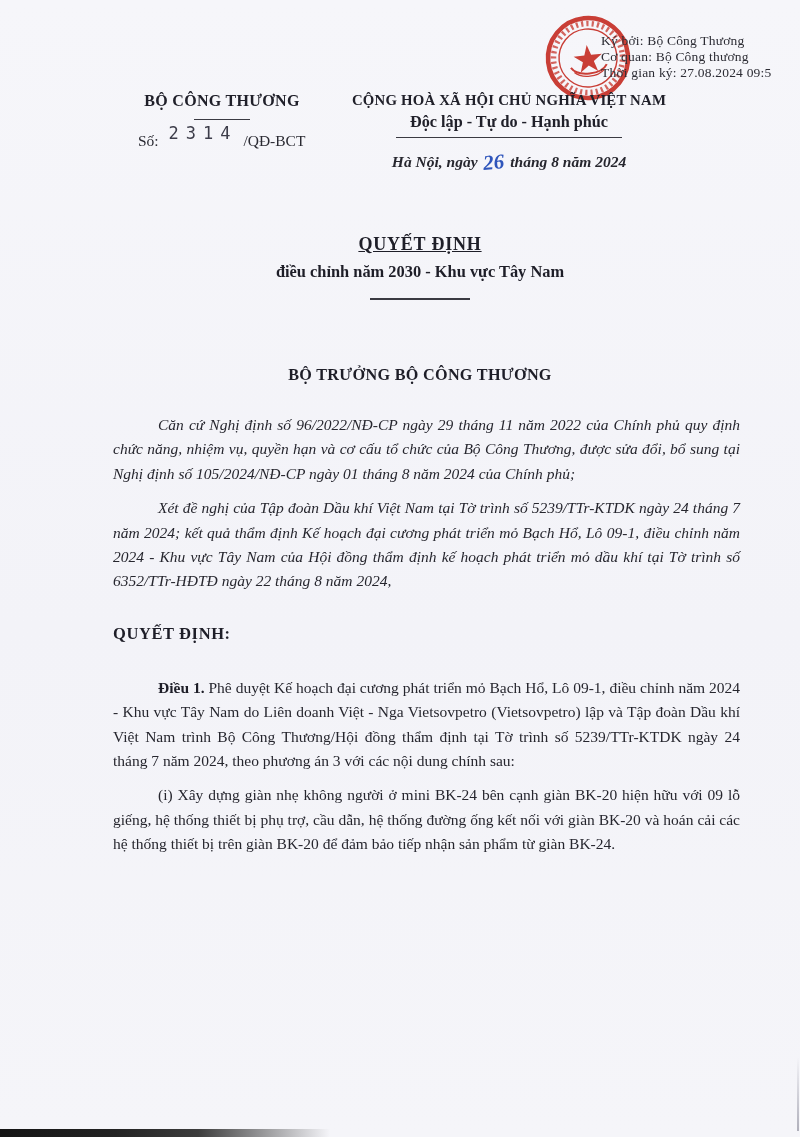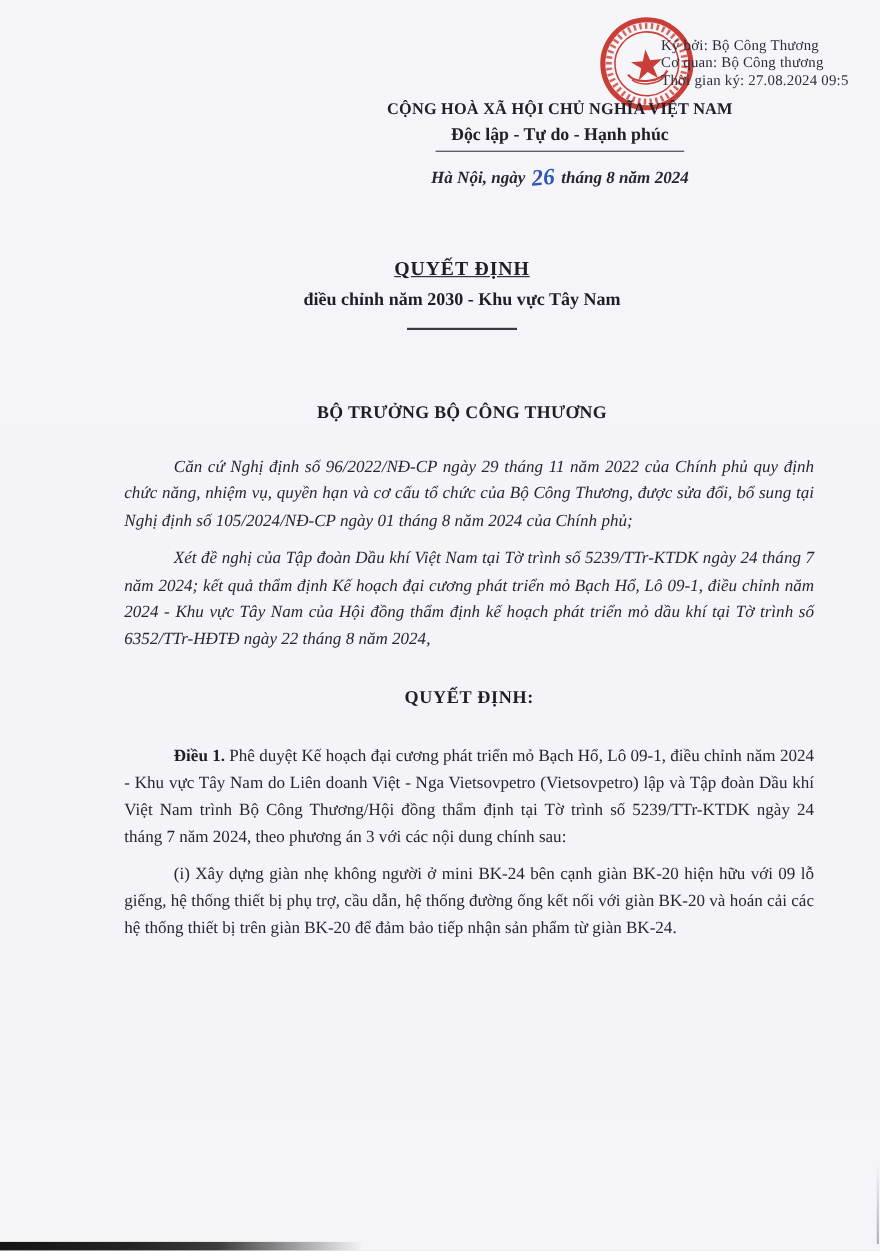--- a/index.html
+++ b/index.html
@@ -45,21 +45,21 @@
     font-weight:bold;font-size:16.2px;letter-spacing:.3px;color:#1e1e28;
   }
   
   .body-text{position:absolute;left:113px;top:413px;width:627px;}
   .body-text p{
     margin:0 0 10px 0;font-size:15.5px;line-height:24.4px;
     text-align:justify;text-indent:45px;color:#26262e;
   }
   .preamble p{font-style:italic;}
   .decision-heading{
-    text-align:center;font-weight:bold;font-size:16.5px;letter-spacing:.6px;
+    font-weight:bold;font-size:16.5px;letter-spacing:.6px;
     margin:30px 0 32px 0;color:#1e1e28;
   }
   .article{font-style:normal;}
   .article b{color:#1e1e28;}
   
   .scan-bar{
     position:absolute;left:0;bottom:0;width:330px;height:8px;
     background:linear-gradient(to right,#141414 0%,#232323 35%,#3c3c3c 60%,rgba(60,60,60,0) 100%);
   }
   .scan-edge{
@@ -79,20 +79,29 @@
     <path d="M44 31 L47.4 41.2 L58.2 41.2 L49.5 47.6 L52.8 58 L44 51.6 L35.2 58 L38.5 47.6 L29.8 41.2 L40.6 41.2 Z" fill="#c62f26"></path>
     <path d="M26 52 C32 62 56 62 62 52" fill="none" stroke="#c62f26" stroke-width="2"></path>
     <path d="M29 57 C36 64 52 64 59 57" fill="none" stroke="#c62f26" stroke-width="1.4"></path>
   </svg>
   <div class="sig-info">
     <div>Ký bởi: Bộ Công Thương</div>
     <div>Cơ quan: Bộ Công thương</div>
     <div>Thời gian ký: 27.08.2024 09:5</div>
   </div>
 
+  <div class="hdr-left">
+    <div class="org-name">BỘ CÔNG THƯƠNG</div>
+    <div class="org-rule"></div>
+    <div class="num-line">
+      <span>Số:</span>
+      <span class="num-digits">2314</span>
+      <span>/QĐ-BCT</span>
+    </div>
+  </div>
 
   <div class="hdr-right">
     <div class="nat-title">CỘNG HOÀ XÃ HỘI CHỦ NGHĨA VIỆT NAM</div>
     <div class="nat-motto">Độc lập - Tự do - Hạnh phúc</div>
     <div class="motto-rule"></div>
     <div class="date-line">
       <span>Hà Nội, ngày</span>
       <span class="hand-day">26</span>
       <span>tháng 8 năm 2024</span>
     </div>

